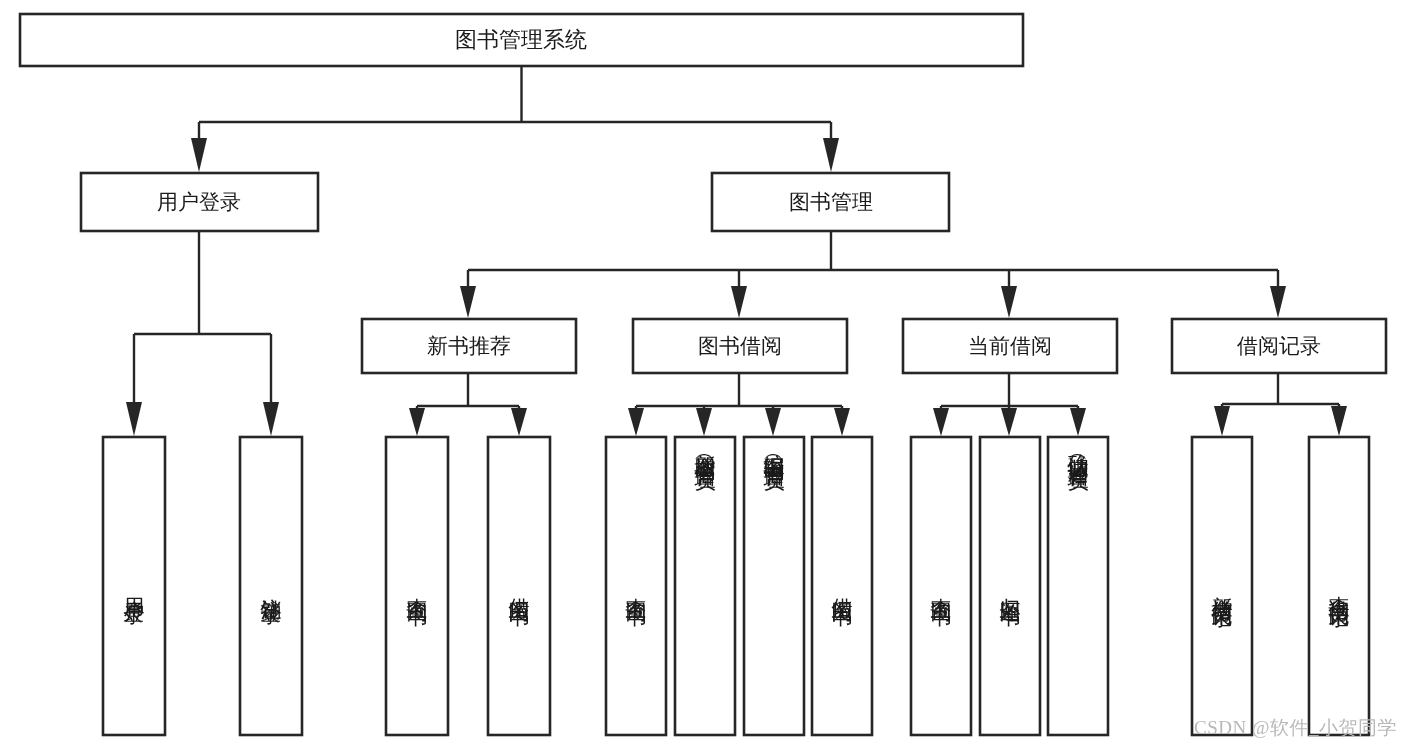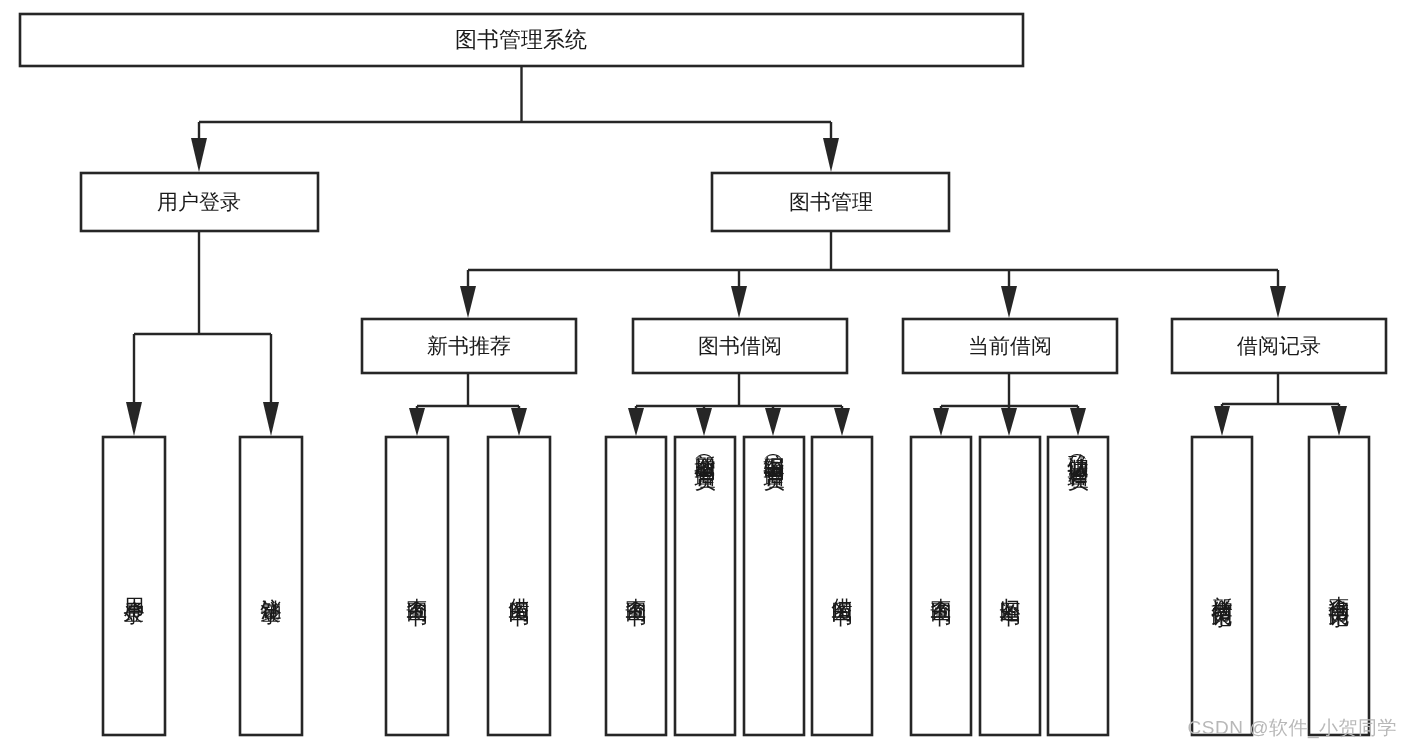--- a/index.html
+++ b/index.html
@@ -69,21 +69,21 @@
     line-height: 1.05;
     color: #1a1a1a;
     letter-spacing: 2.5px;
     text-align: center;
     white-space: nowrap;
   }
   .watermark {
     position: absolute;
     right: 8px;
     bottom: 6px;
-    font-family: Liberation Sans, sans-serif;
+    font-family: Liberation Serif, serif;
     font-size: 19px;
     color: #b8b8b8;
     letter-spacing: 0.5px;
     white-space: nowrap;
     pointer-events: none;
   }
 </style>
 </head>
 <body>
 

